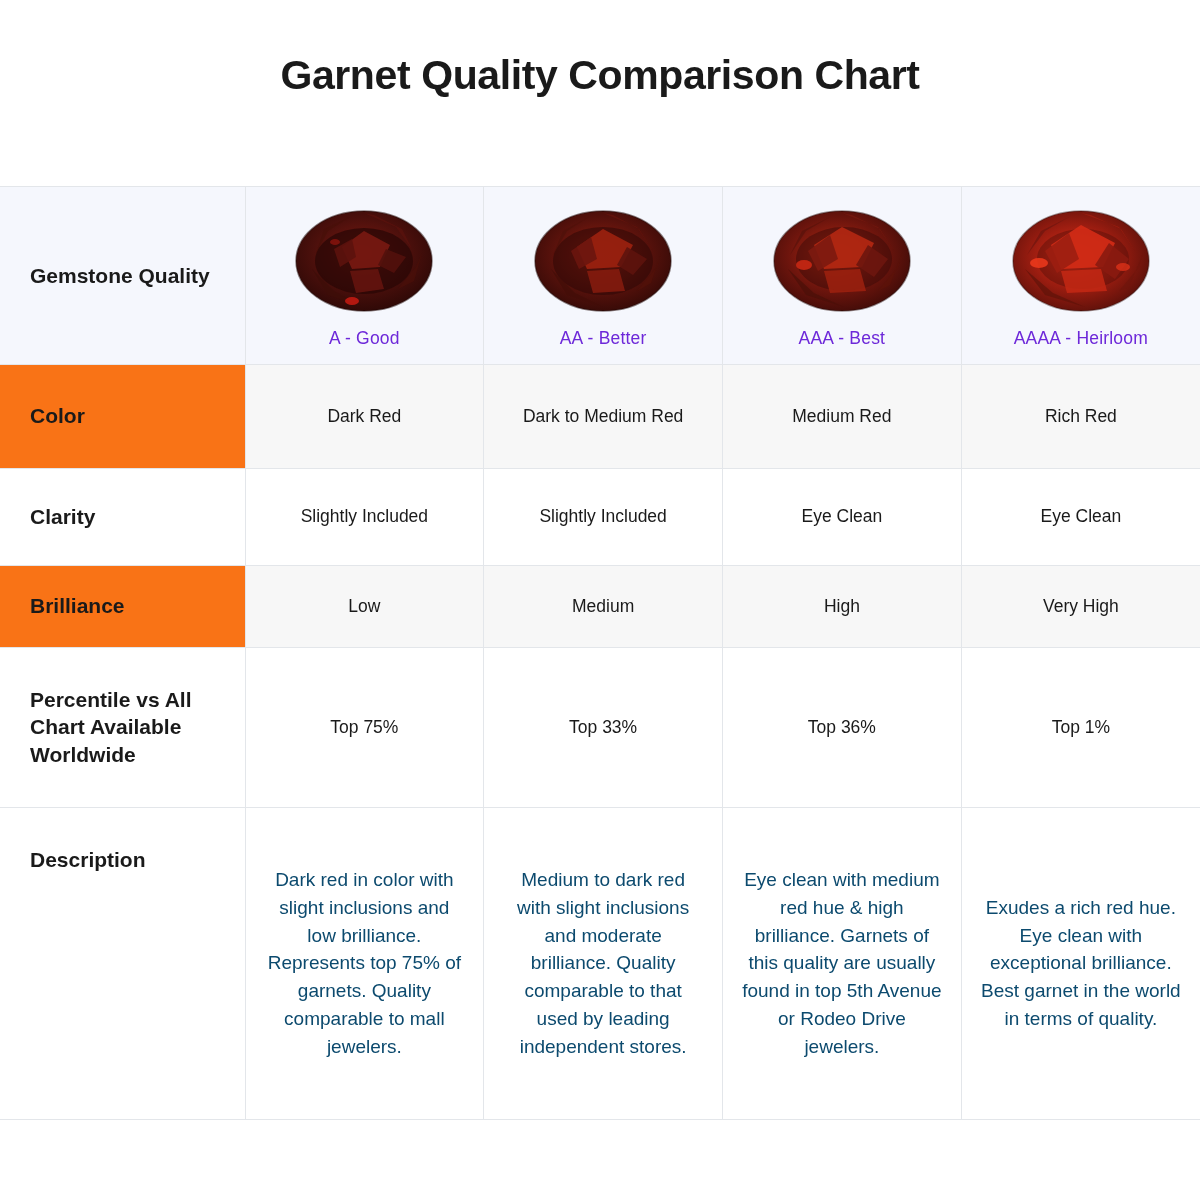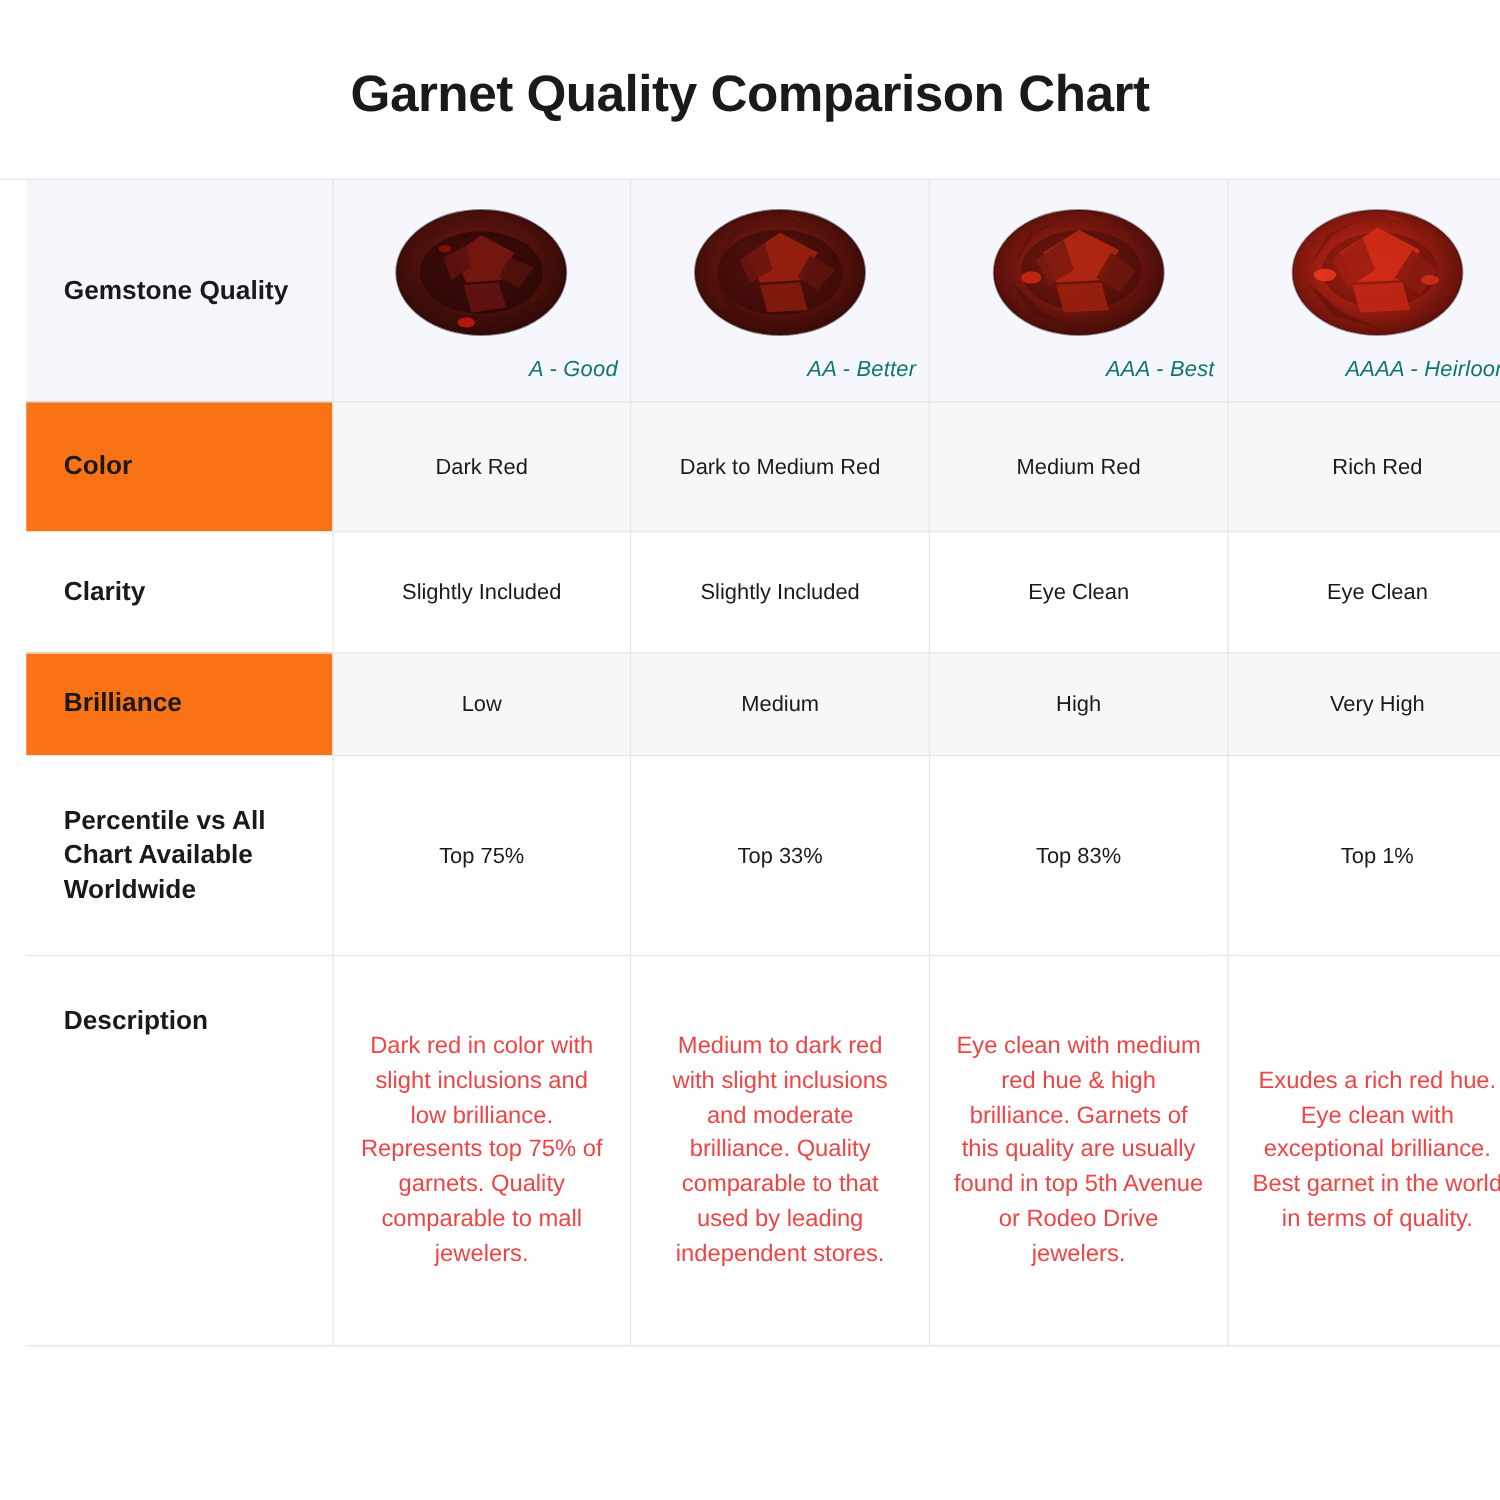--- a/index.html
+++ b/index.html
@@ -23,24 +23,23 @@
     font-size: 41px;
     font-weight: bold;
     color: #1a1a1a;
     letter-spacing: -0.4px;
     padding-top: 52px;
     padding-bottom: 0;
     line-height: 1.15;
   }
 
   .table-wrap {
-    margin-top: 44px;
+    margin-top: 87px;
     width: 1200px;
     border-top: 1px solid #e3e6ea;
-    padding-left: 21px;
   }
 
   table.cmp {
     width: 1200px;
     border-collapse: collapse;
     table-layout: fixed;
   }
 
   table.cmp col.c-label { width: 245px; }
   table.cmp col.c-data  { width: 238.75px; }
@@ -74,25 +73,24 @@
     vertical-align: middle;
   }
 
   .gem-img {
     display: block;
     margin: 0 auto 14px auto;
   }
 
   .gem-caption {
     font-size: 17.5px;
-    color: #0f766e;
-    text-align: right;
+    color: #6d28d9;
+    text-align: center;
     line-height: 1.3;
     letter-spacing: 0.2px;
-    font-style: italic;
   }
 
   
   .data-cell {
     text-align: center;
     font-size: 17.5px;
     color: #1a1a1a;
     line-height: 1.42;
     padding: 18px 14px;
   }
@@ -102,21 +100,21 @@
 
   tr.r-color   td.data-cell { height: 104px; }
   tr.r-clarity td.data-cell { height: 97px; }
   tr.r-brill   td.data-cell { height: 82px; }
   tr.r-pct     td.data-cell { height: 160px; }
   tr.r-qct     td.data-cell { height: 104px; }
 
   .desc-cell {
     text-align: center;
     font-size: 19px;
-    color: #ef4444;
+    color: #0c4a6e;
     line-height: 1.47;
     padding: 24px 18px 24px 18px;
     vertical-align: top;
     height: 312px;
   }
 
   tr.r-desc td.label-cell { vertical-align: top; padding-top: 38px; }
 
   .desc-label { font-size: 21px; font-weight: bold; }
 </style>
@@ -266,21 +264,21 @@
           <td class="data-cell">Low</td>
           <td class="data-cell">Medium</td>
           <td class="data-cell">High</td>
           <td class="data-cell">Very High</td>
         </tr>
 
         <tr class="r-pct">
           <td class="label-cell">Percentile vs All Chart Available Worldwide</td>
           <td class="data-cell">Top 75%</td>
           <td class="data-cell">Top 33%</td>
-          <td class="data-cell">Top 83%</td>
+          <td class="data-cell">Top 36%</td>
           <td class="data-cell">Top 1%</td>
         </tr>
 
 
         <tr class="r-desc">
           <td class="label-cell">
             <span class="desc-label">Description</span>
           </td>
           <td class="desc-cell">Dark red in color with slight inclusions and low brilliance. Represents top 75% of garnets. Quality comparable to mall jewelers.</td>
           <td class="desc-cell">Medium to dark red with slight inclusions and moderate brilliance. Quality comparable to that used by leading independent stores.</td>

